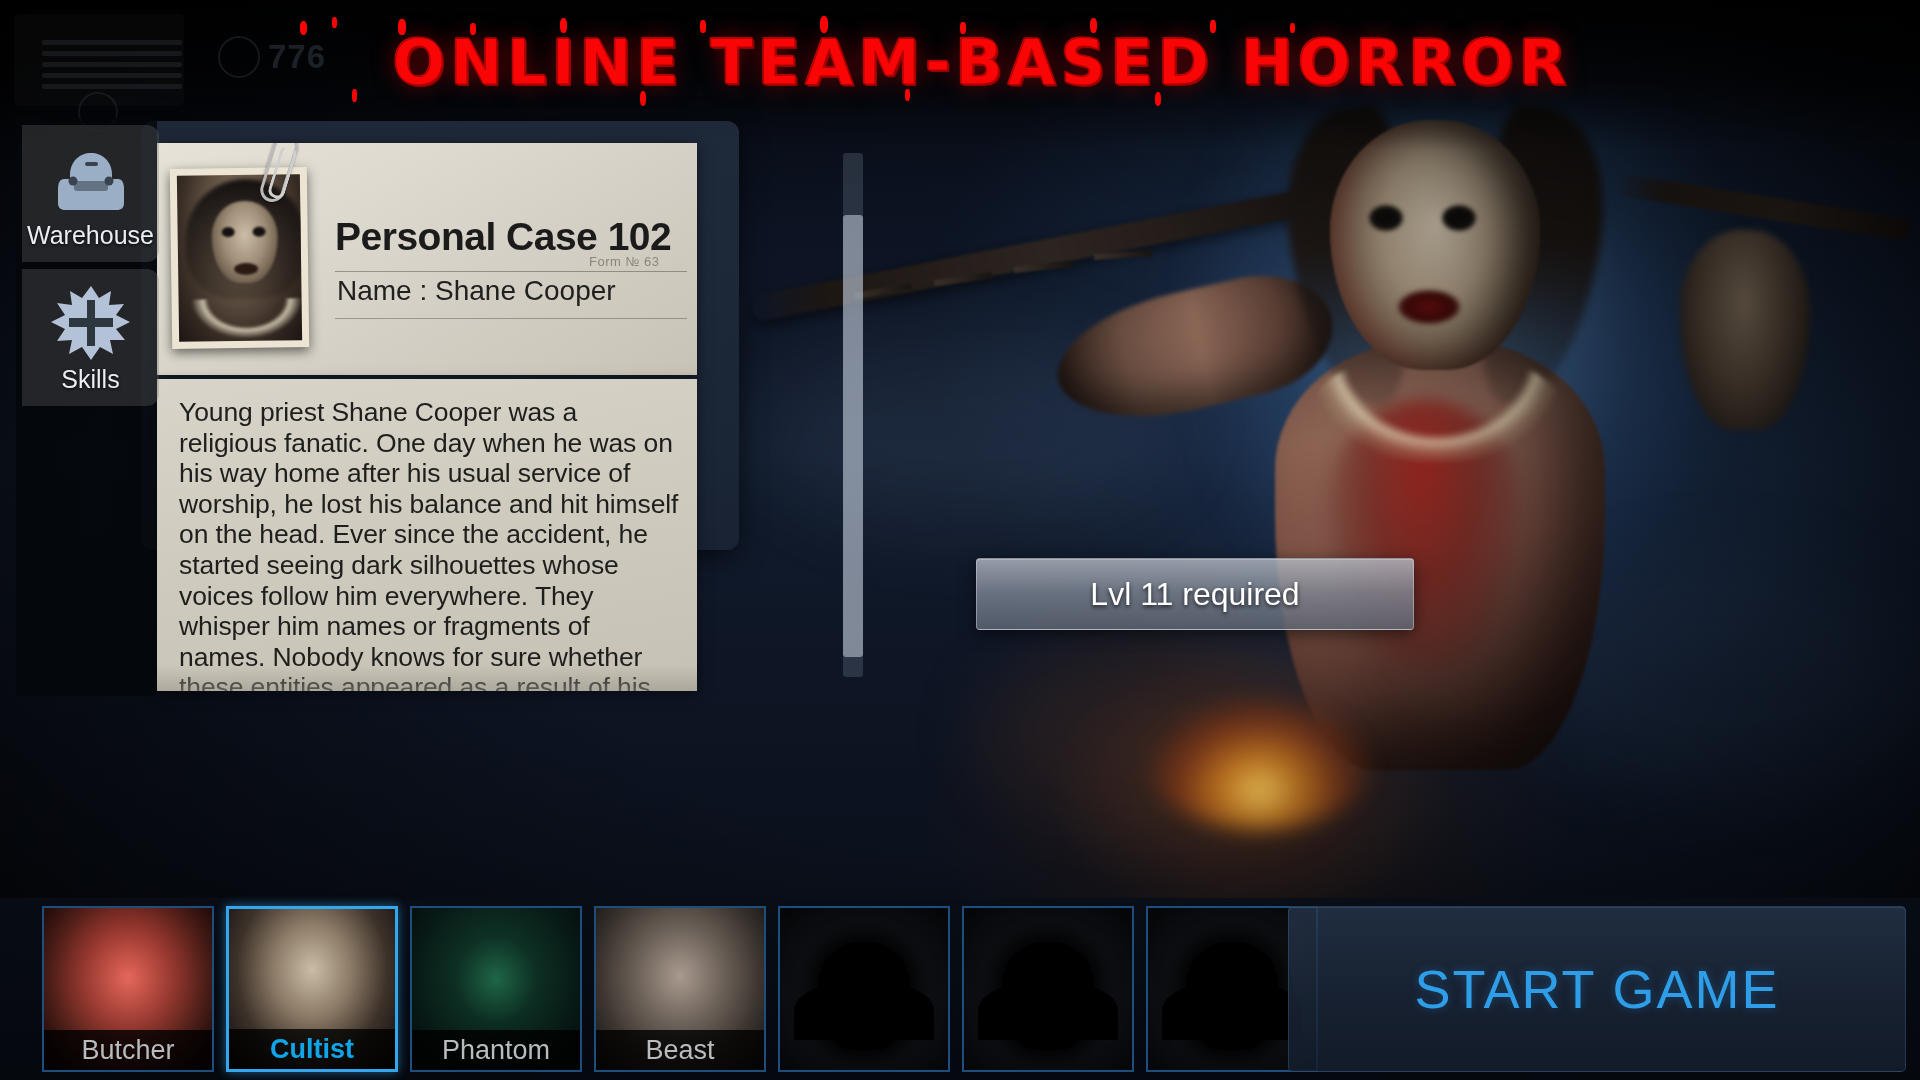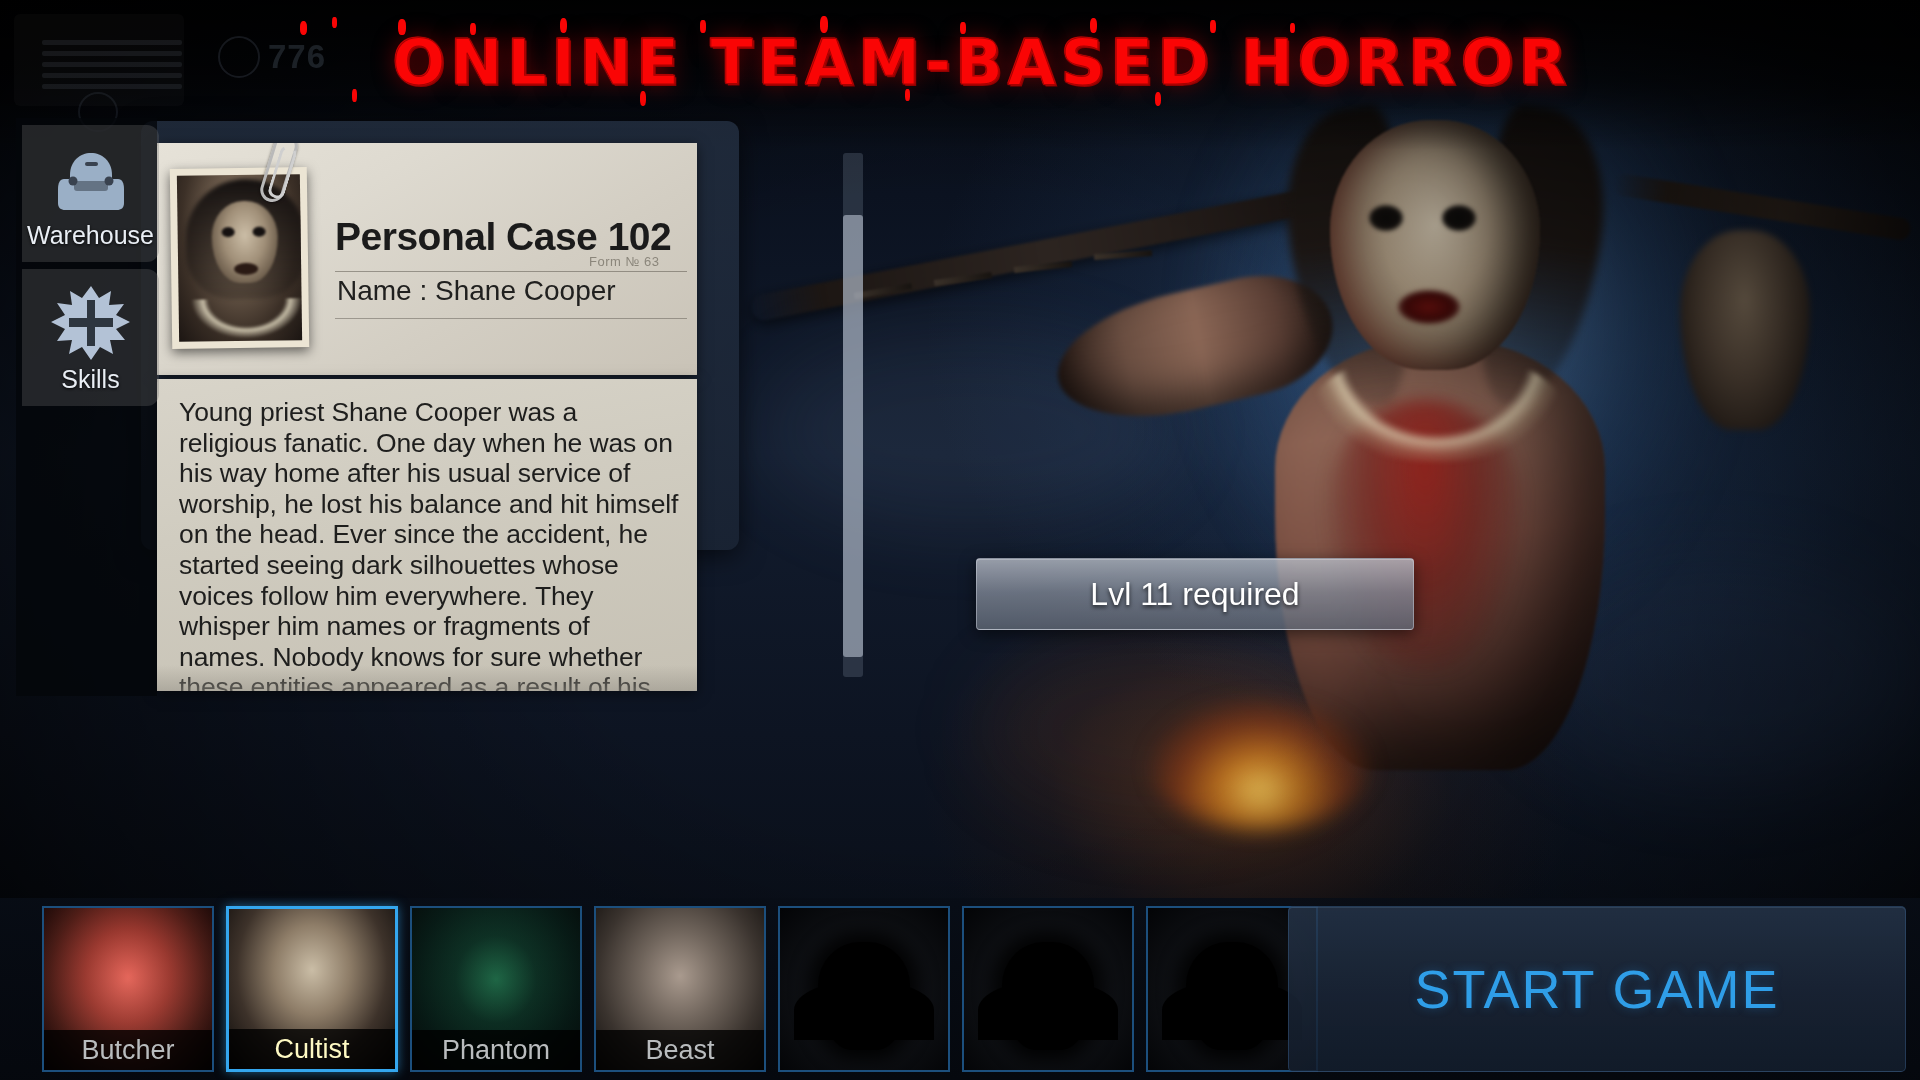--- a/index.html
+++ b/index.html
@@ -406,21 +406,21 @@
   .char-card.selected { border: 3px solid #34a6ee; box-shadow: 0 0 10px rgba(52,166,238,0.55); }
   .char-art { position: absolute; inset: 0; }
   .char-name {
     position: absolute; left: 0; right: 0; bottom: 0;
     height: 40px;
     background: rgba(0,0,0,0.80);
     color: #b9bcbe;
     font-size: 27px;
     display: flex; align-items: center; justify-content: center;
   }
-  .char-card.selected .char-name { color: #fef9c3; }
+  .char-card.selected .char-name { color: #0ea5e9; font-weight: bold; }
 
   
   .art-butcher {
     background:
       radial-gradient(ellipse at 50% 42%, rgba(255,40,40,0.55) 0%, rgba(170,12,12,0.55) 36%, rgba(70,4,4,0.55) 68%, rgba(10,2,2,0.8) 100%),
       radial-gradient(ellipse at 50% 44%, #c5b49a 0%, #8a7560 34%, #4a3b2e 66%, #1a1310 100%);
   }
   .art-cultist {
     background:
       radial-gradient(ellipse at 50% 38%, #cabda6 0%, #8e7d68 32%, #3d322a 64%, #0a0807 100%),

